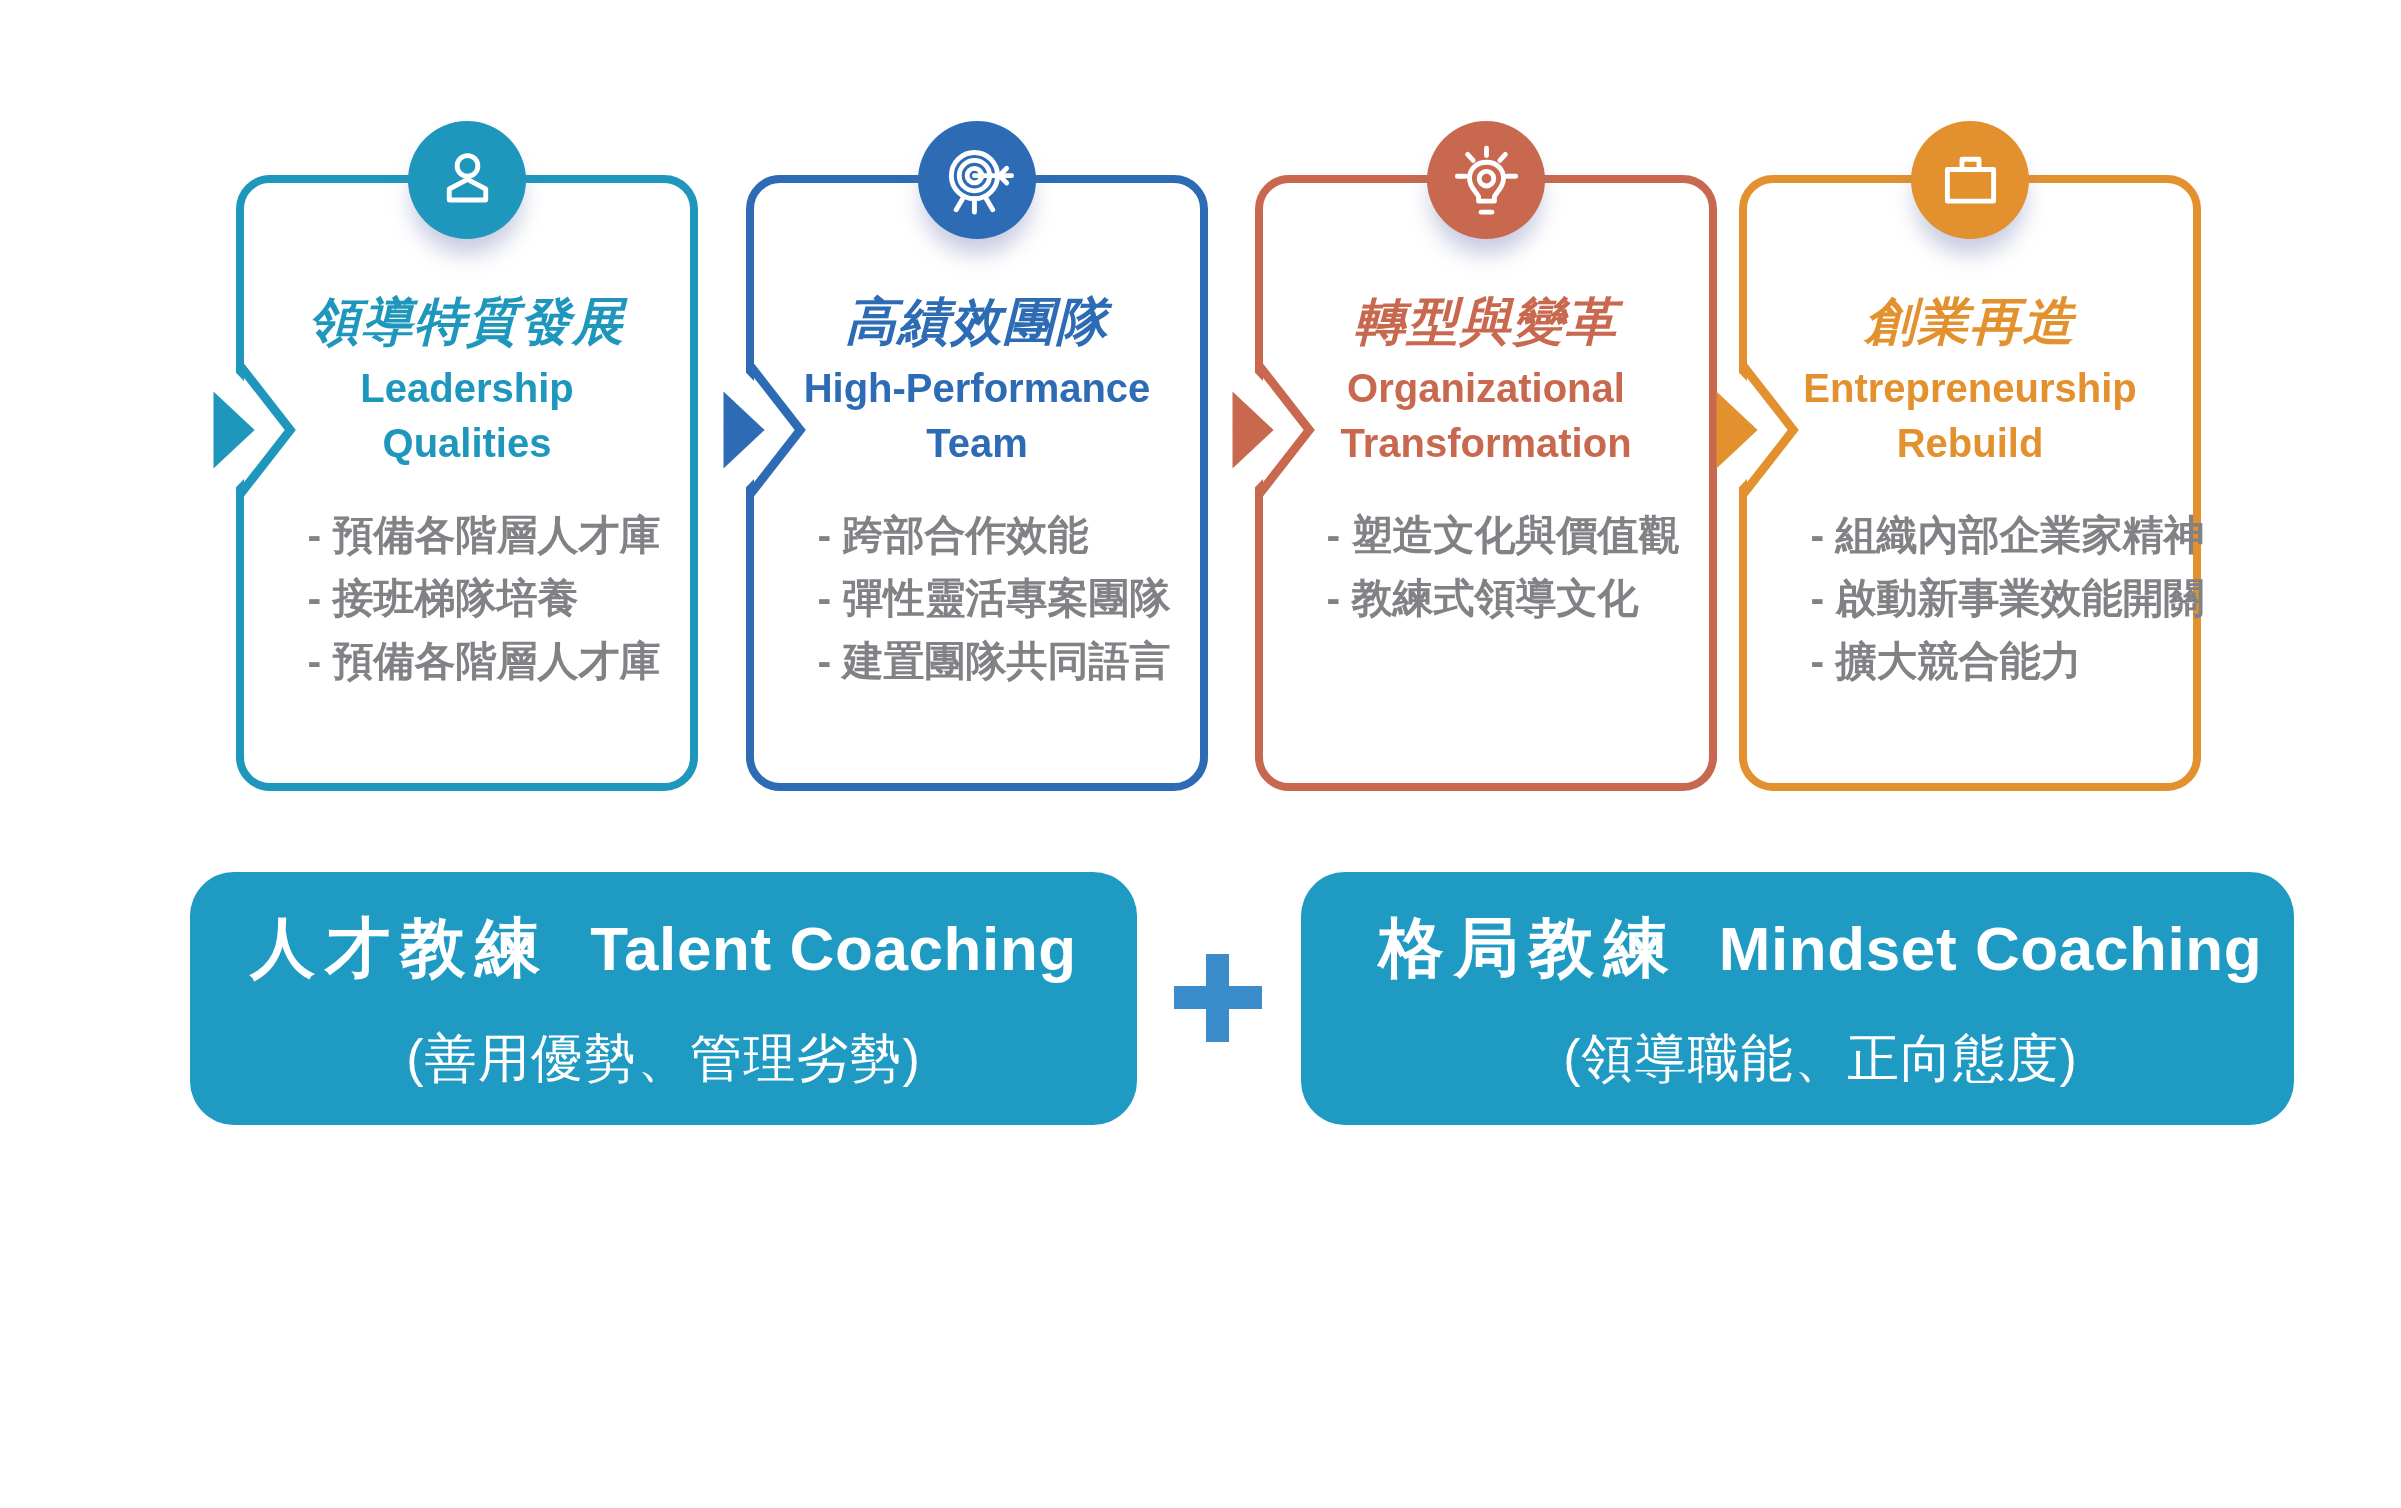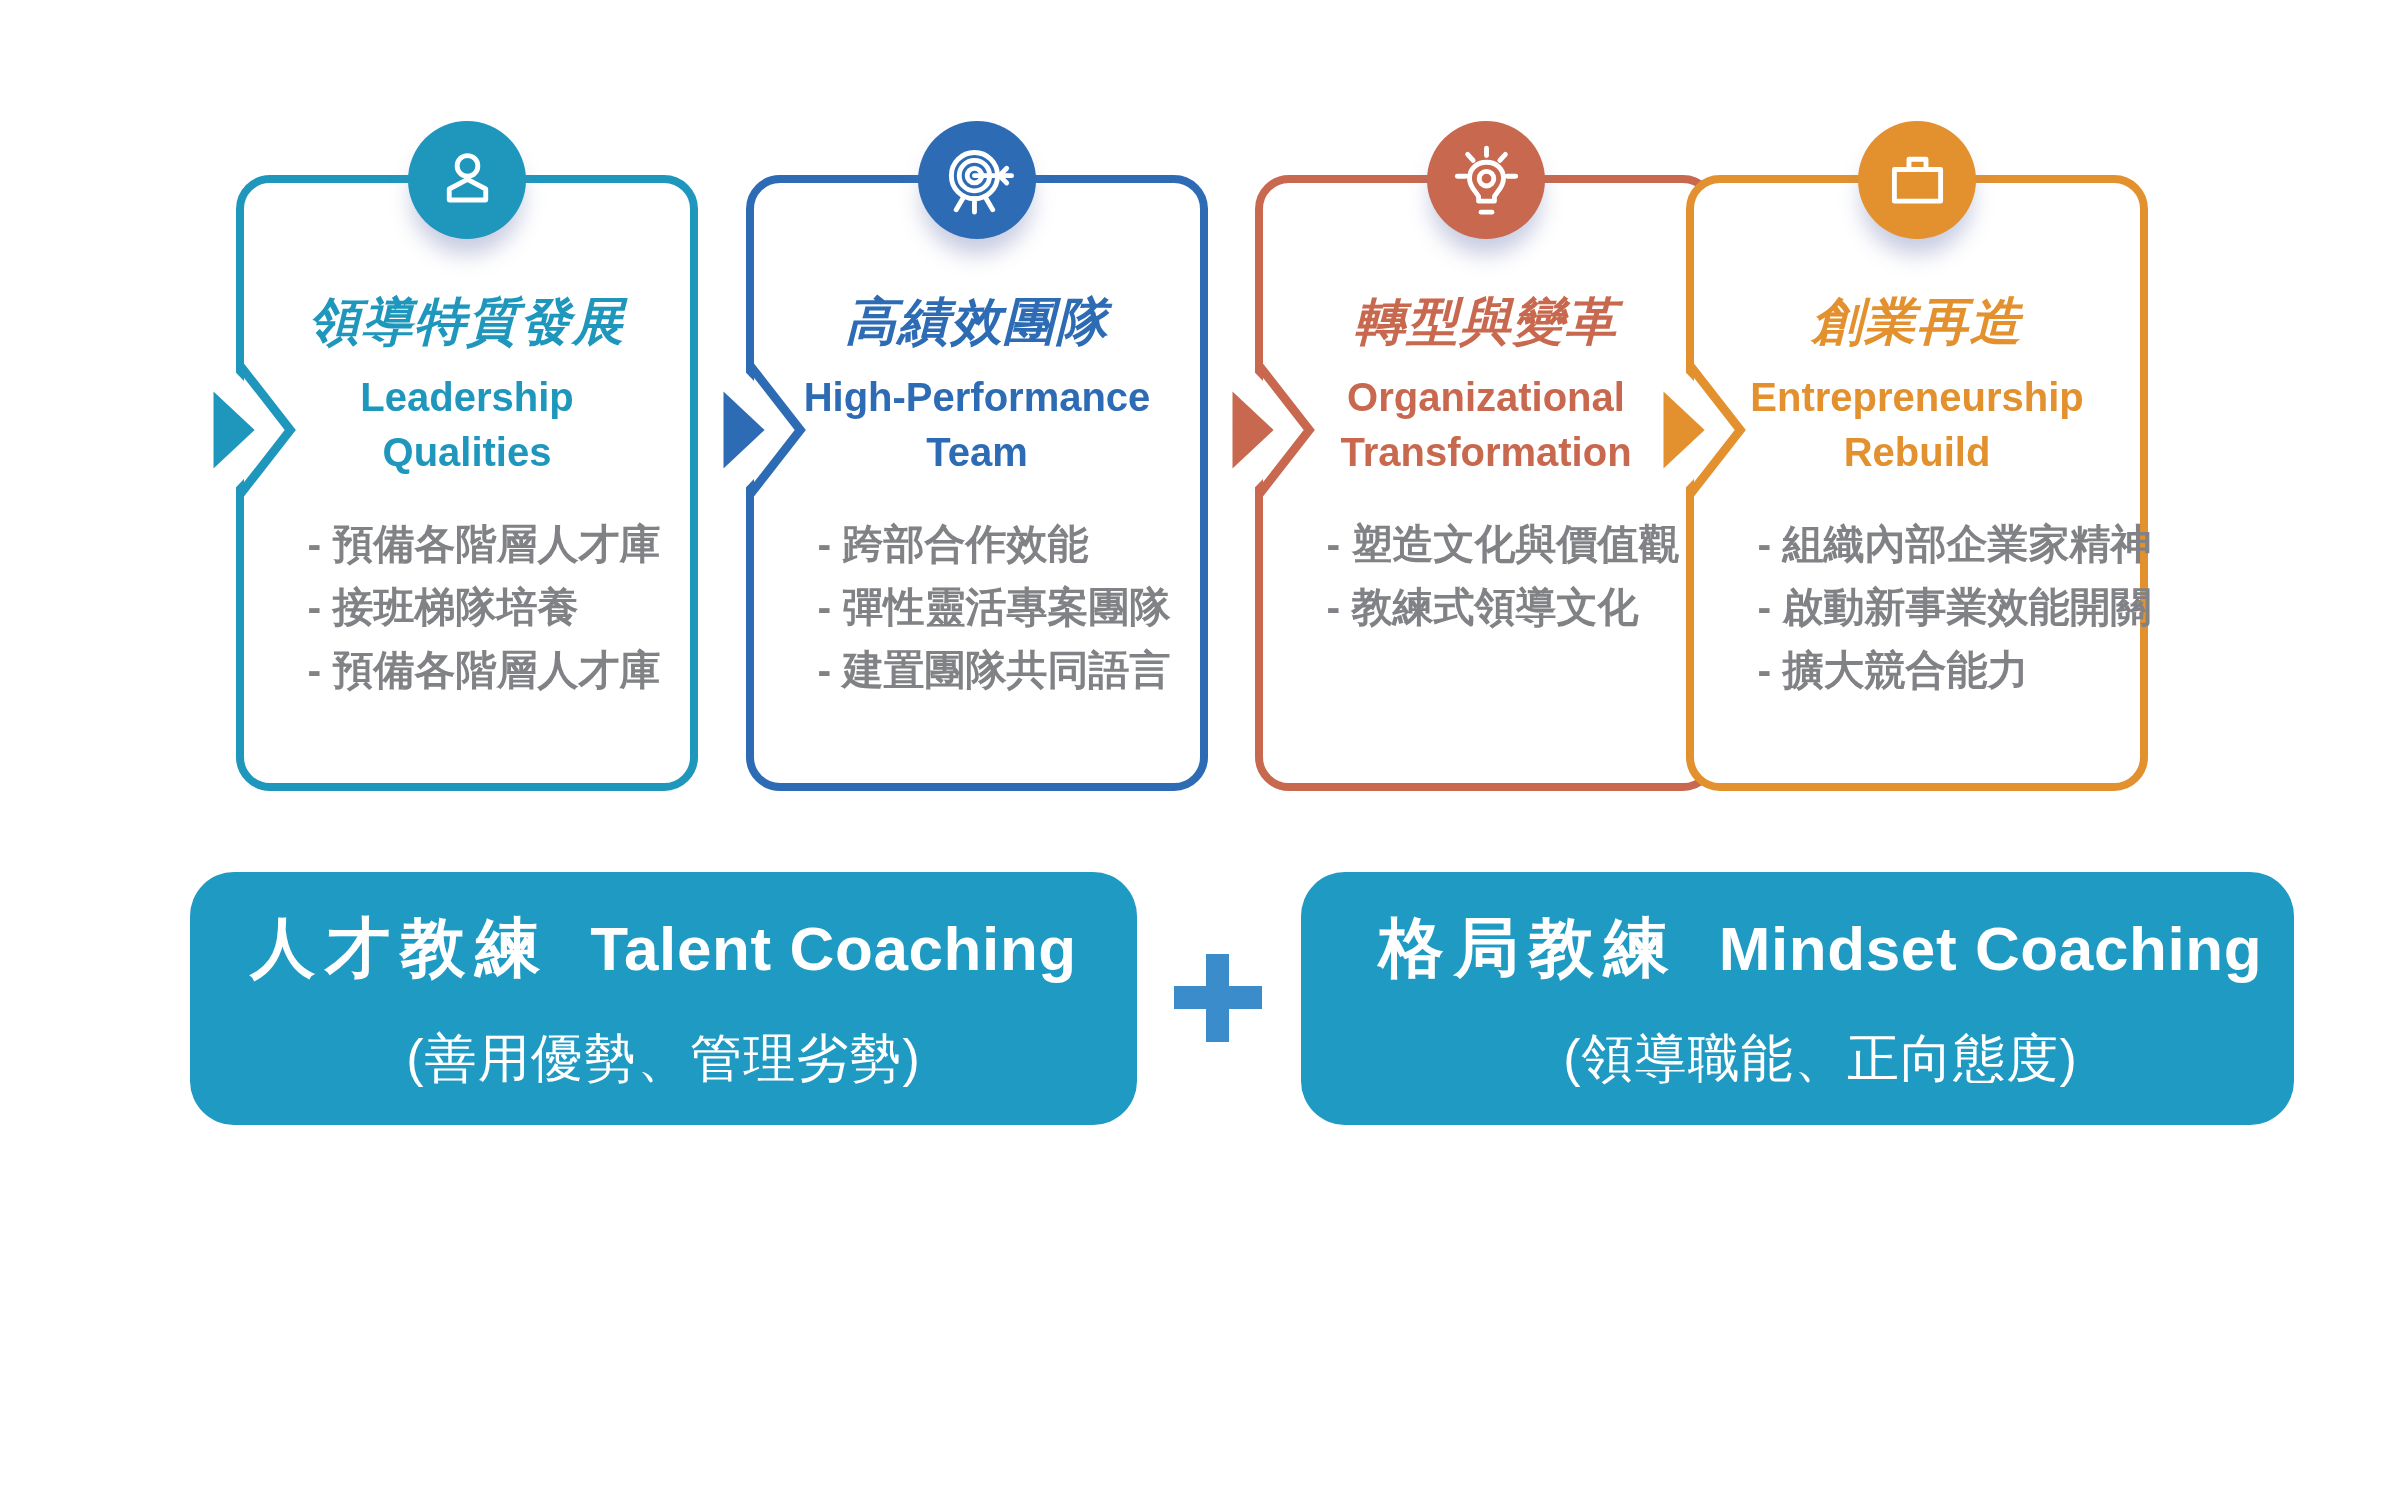--- a/index.html
+++ b/index.html
@@ -4,39 +4,39 @@
 <style>
   html,body{margin:0;padding:0;background:#ffffff;}
   body{width:2401px;height:1508px;position:relative;font-family:"Liberation Sans","DejaVu Sans",sans-serif;overflow:hidden;}
 
   
   .card{
     position:absolute;top:175px;width:462px;height:616px;
     border:8.8px solid var(--accent);border-radius:34px;background:#ffffff;
     box-sizing:border-box;
   }
-  .card.c0{left:236px;} .card.c1{left:746px;} .card.c2{left:1255px;} .card.c3{left:1686px;}
+  .card.c0{left:236px;} .card.c1{left:746px;} .card.c2{left:1255px;} .card.c3{left:1739px;}
 
   .icon-circle{
     position:absolute;top:-62px;left:50%;transform:translateX(-50%);
     width:118px;height:118px;border-radius:50%;background:var(--accent);
     display:flex;align-items:center;justify-content:center;
     box-shadow:0 18.7px 21px -3.3px rgba(110,120,175,0.38);
   }
   .icon-circle svg{width:73px;height:73px;}
   .icon-circle svg *{stroke:#ffffff;stroke-width:8;fill:none;stroke-linecap:round;stroke-linejoin:round;}
 
   .chevron{position:absolute;left:-36px;top:181px;width:96px;height:132px;}
   .chevron .notch{fill:#ffffff;stroke:none;}
   .chevron .bend{fill:none;stroke:var(--accent);stroke-width:16px;}
   .chevron .tri{fill:var(--accent);stroke:none;}
 
   .card-body{height:100%;box-sizing:border-box;padding:105px 16.5px 0;text-align:center;}
   .title-zh{margin:0;font-size:51px;font-weight:700;letter-spacing:1.7px;color:var(--accent);font-style:italic;}
-  .title-en{margin-top:13px;font-size:40px;line-height:55px;font-weight:700;color:var(--accent);}
+  .title-en{margin-top:4px;font-size:40px;line-height:55px;font-weight:700;color:var(--accent);}
   .bullets{list-style:none;margin:33px 0 0;padding:0 0 0 47px;text-align:left;
     font-size:41px;line-height:63px;font-weight:700;color:#808285;white-space:nowrap;}
 
   
   .banner{
     position:absolute;top:872px;width:947px;height:253px;border-radius:44px;
     background:var(--accent);color:#ffffff;
     display:flex;flex-direction:column;align-items:center;justify-content:center;gap:32px;
   }
   .banner.b0{left:190px;} .banner.b1{left:1301px;padding-left:46px;}

